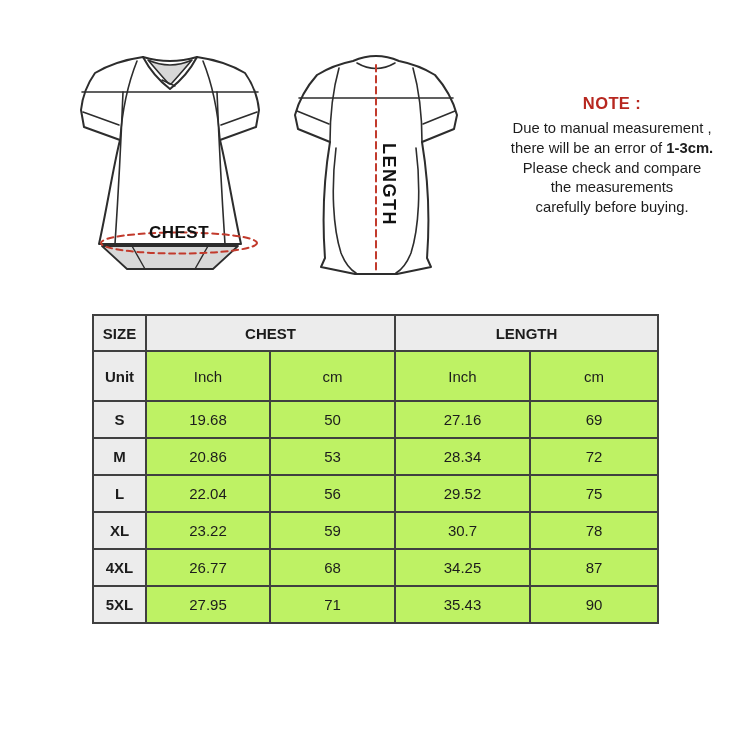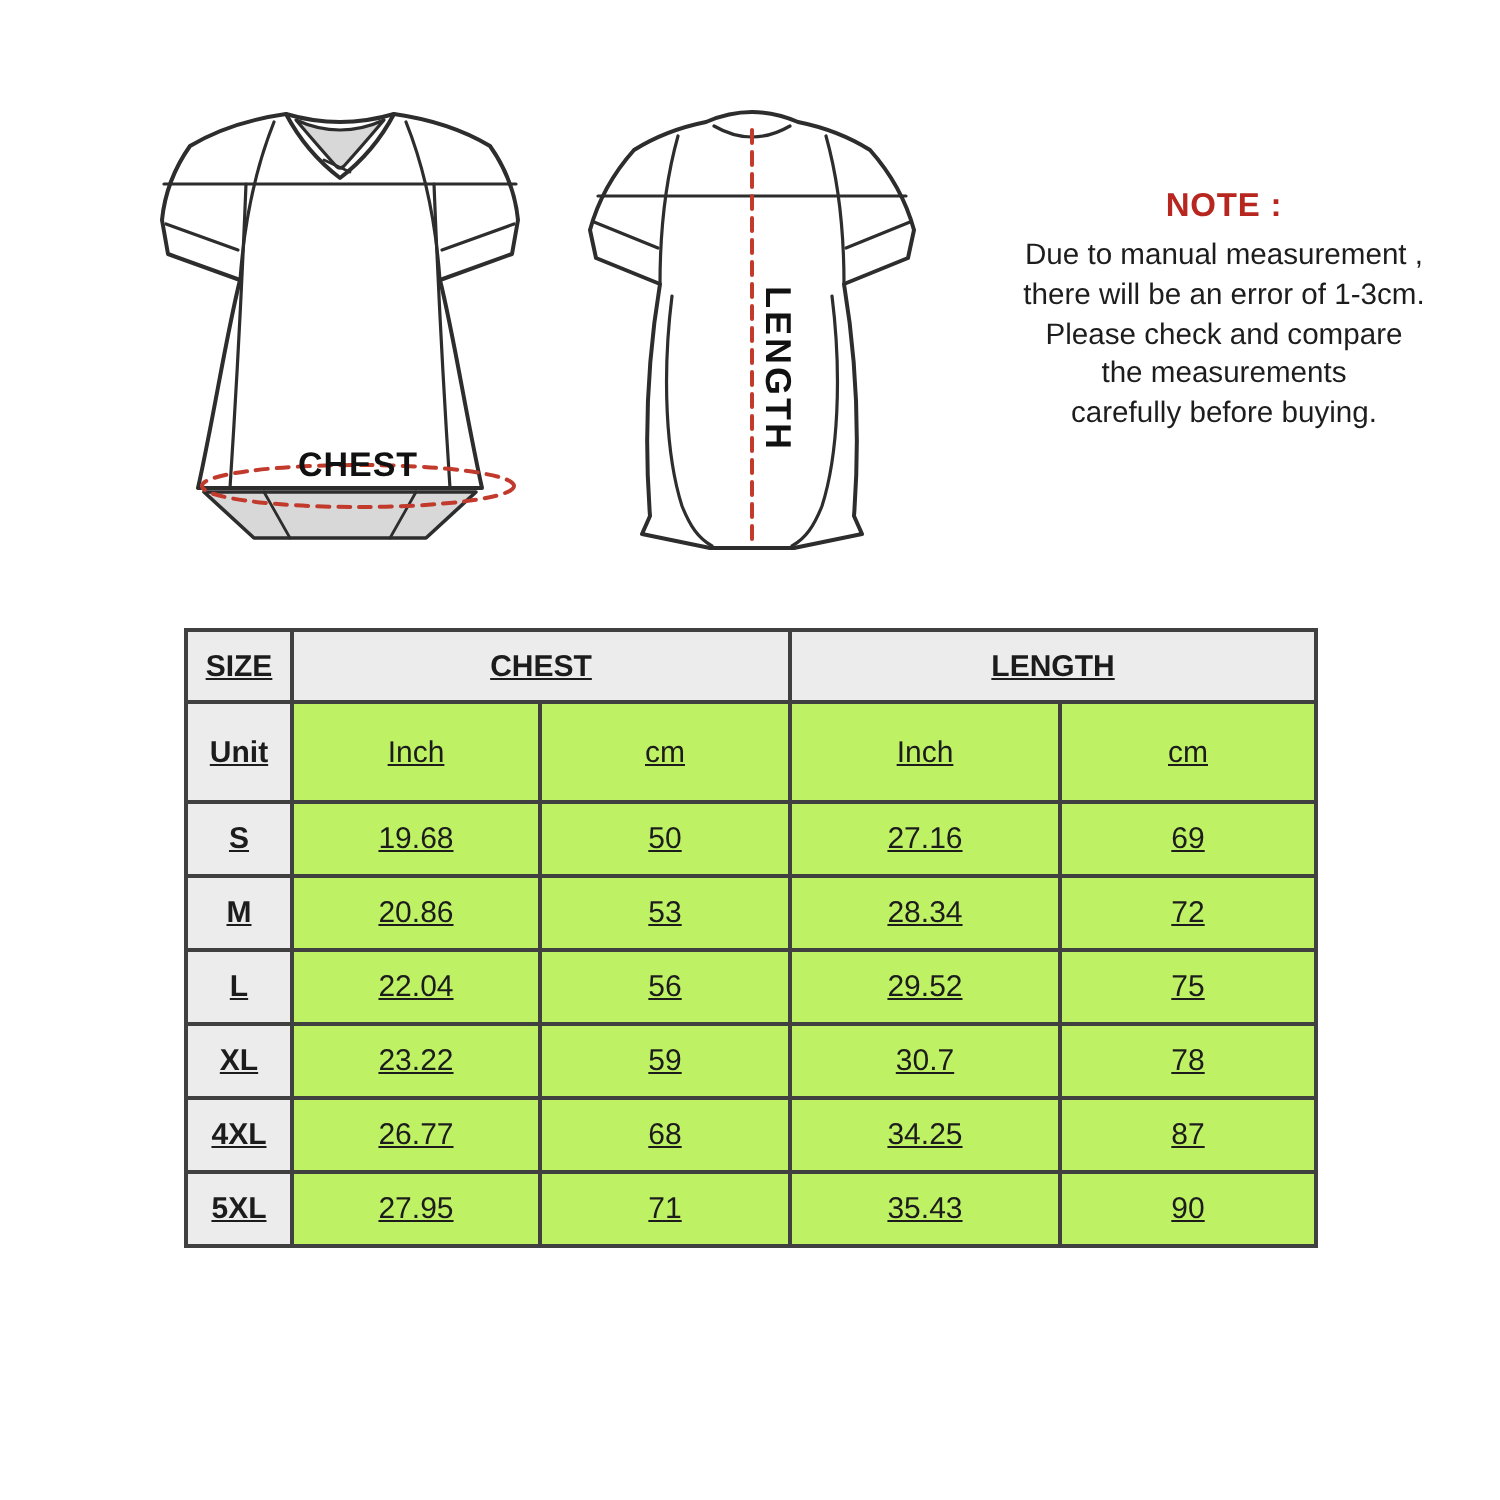--- a/index.html
+++ b/index.html
@@ -9,30 +9,30 @@
     --note-red:#b7271f; --dash-red:#c23a2c; --border:#404040; --hdr:#ececec; --shade:#d8d8d8;
   }
   .jersey{position:absolute;}
   .jersey path, .jersey line{vector-effect:non-scaling-stroke;}
   #front-jersey{left:75px;top:48px;width:190px;height:230px;}
   #back-jersey{left:283px;top:48px;width:195px;height:235px;}
 
   #note{position:absolute;left:468px;top:94px;width:288px;text-align:center;}
   #note .title{font-size:16.5px;font-weight:bold;color:var(--note-red);letter-spacing:.4px;margin-bottom:6px;}
   #note .line{font-size:14.8px;line-height:19.8px;color:#1d1d1d;}
-  #note b{font-weight:normal;}
+  #note b{font-weight:bold;}
 
   #size-table{
     position:absolute;left:92px;top:314px;width:565px;
     border-collapse:collapse;table-layout:fixed;
   }
   #size-table th,#size-table td{
     border:2px solid var(--border);
     text-align:center;vertical-align:middle;
-    font-size:15px;padding:0;text-decoration:underline;
+    font-size:15px;padding:0;
   }
   #size-table thead th{height:32px;}
   #size-table tr{height:37px;}
   #size-table tr.group-row{height:36px;}
   #size-table tr.unit-row{height:50px;}
   th.gray{background:var(--hdr);font-weight:bold;}
   #size-table tbody th{background:var(--hdr);font-weight:bold;}
   td.white{background:#bef264;font-weight:normal;}
   svg text{font-family:"Liberation Sans", sans-serif;}
 </style>

